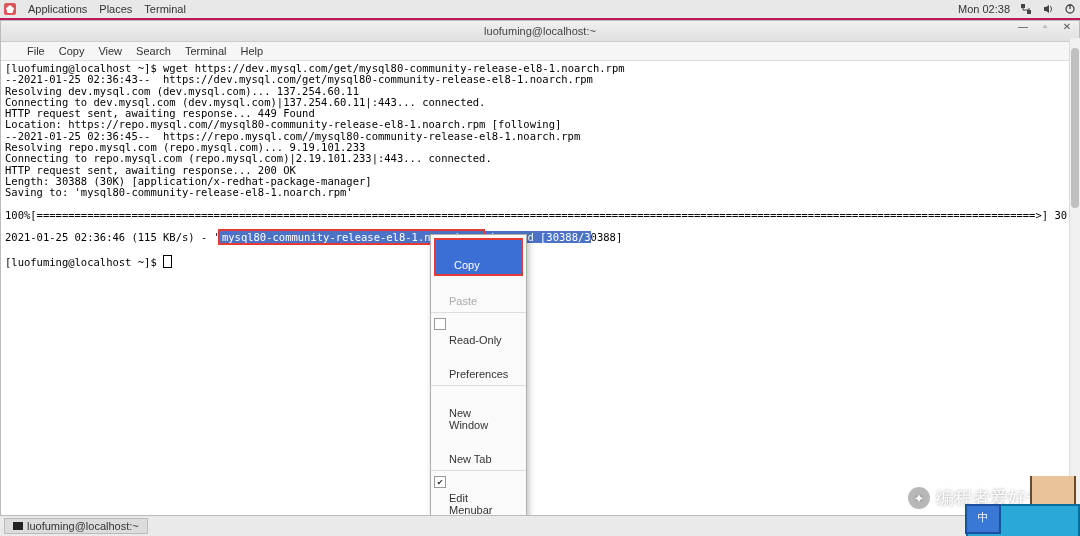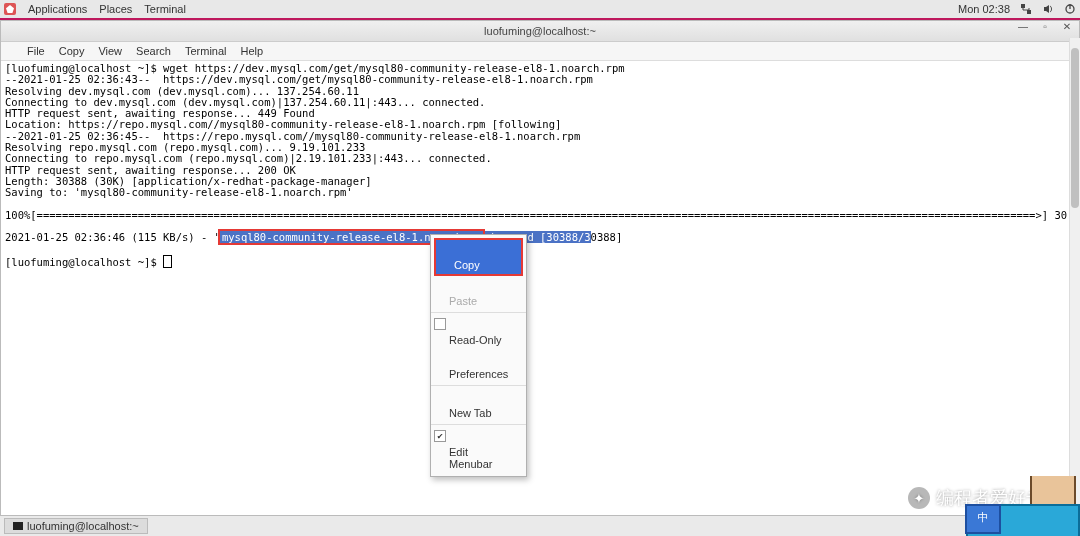--- a/index.html
+++ b/index.html
@@ -112,20 +112,21 @@
   <div class="scrollthumb"></div>
 </div>
 
 <div class="ctxmenu">
   <div class="mi hl">Copy</div>
   <div class="mi dis">Paste</div>
   <div class="sep"></div>
   <div class="mi"><span class="chk"></span><span>Read-Only</span></div>
   <div class="mi">Preferences</div>
   <div class="sep"></div>
+  <div class="mi">New Window</div>
   <div class="mi">New Tab</div>
   <div class="sep"></div>
   <div class="mi"><span class="chk">✔</span><span>Edit Menubar</span></div>
 </div>
 
 <div class="taskbar">
   <div class="taskbtn">
     <span class="termicon"></span>
     <span>luofuming@localhost:~</span>
   </div>

